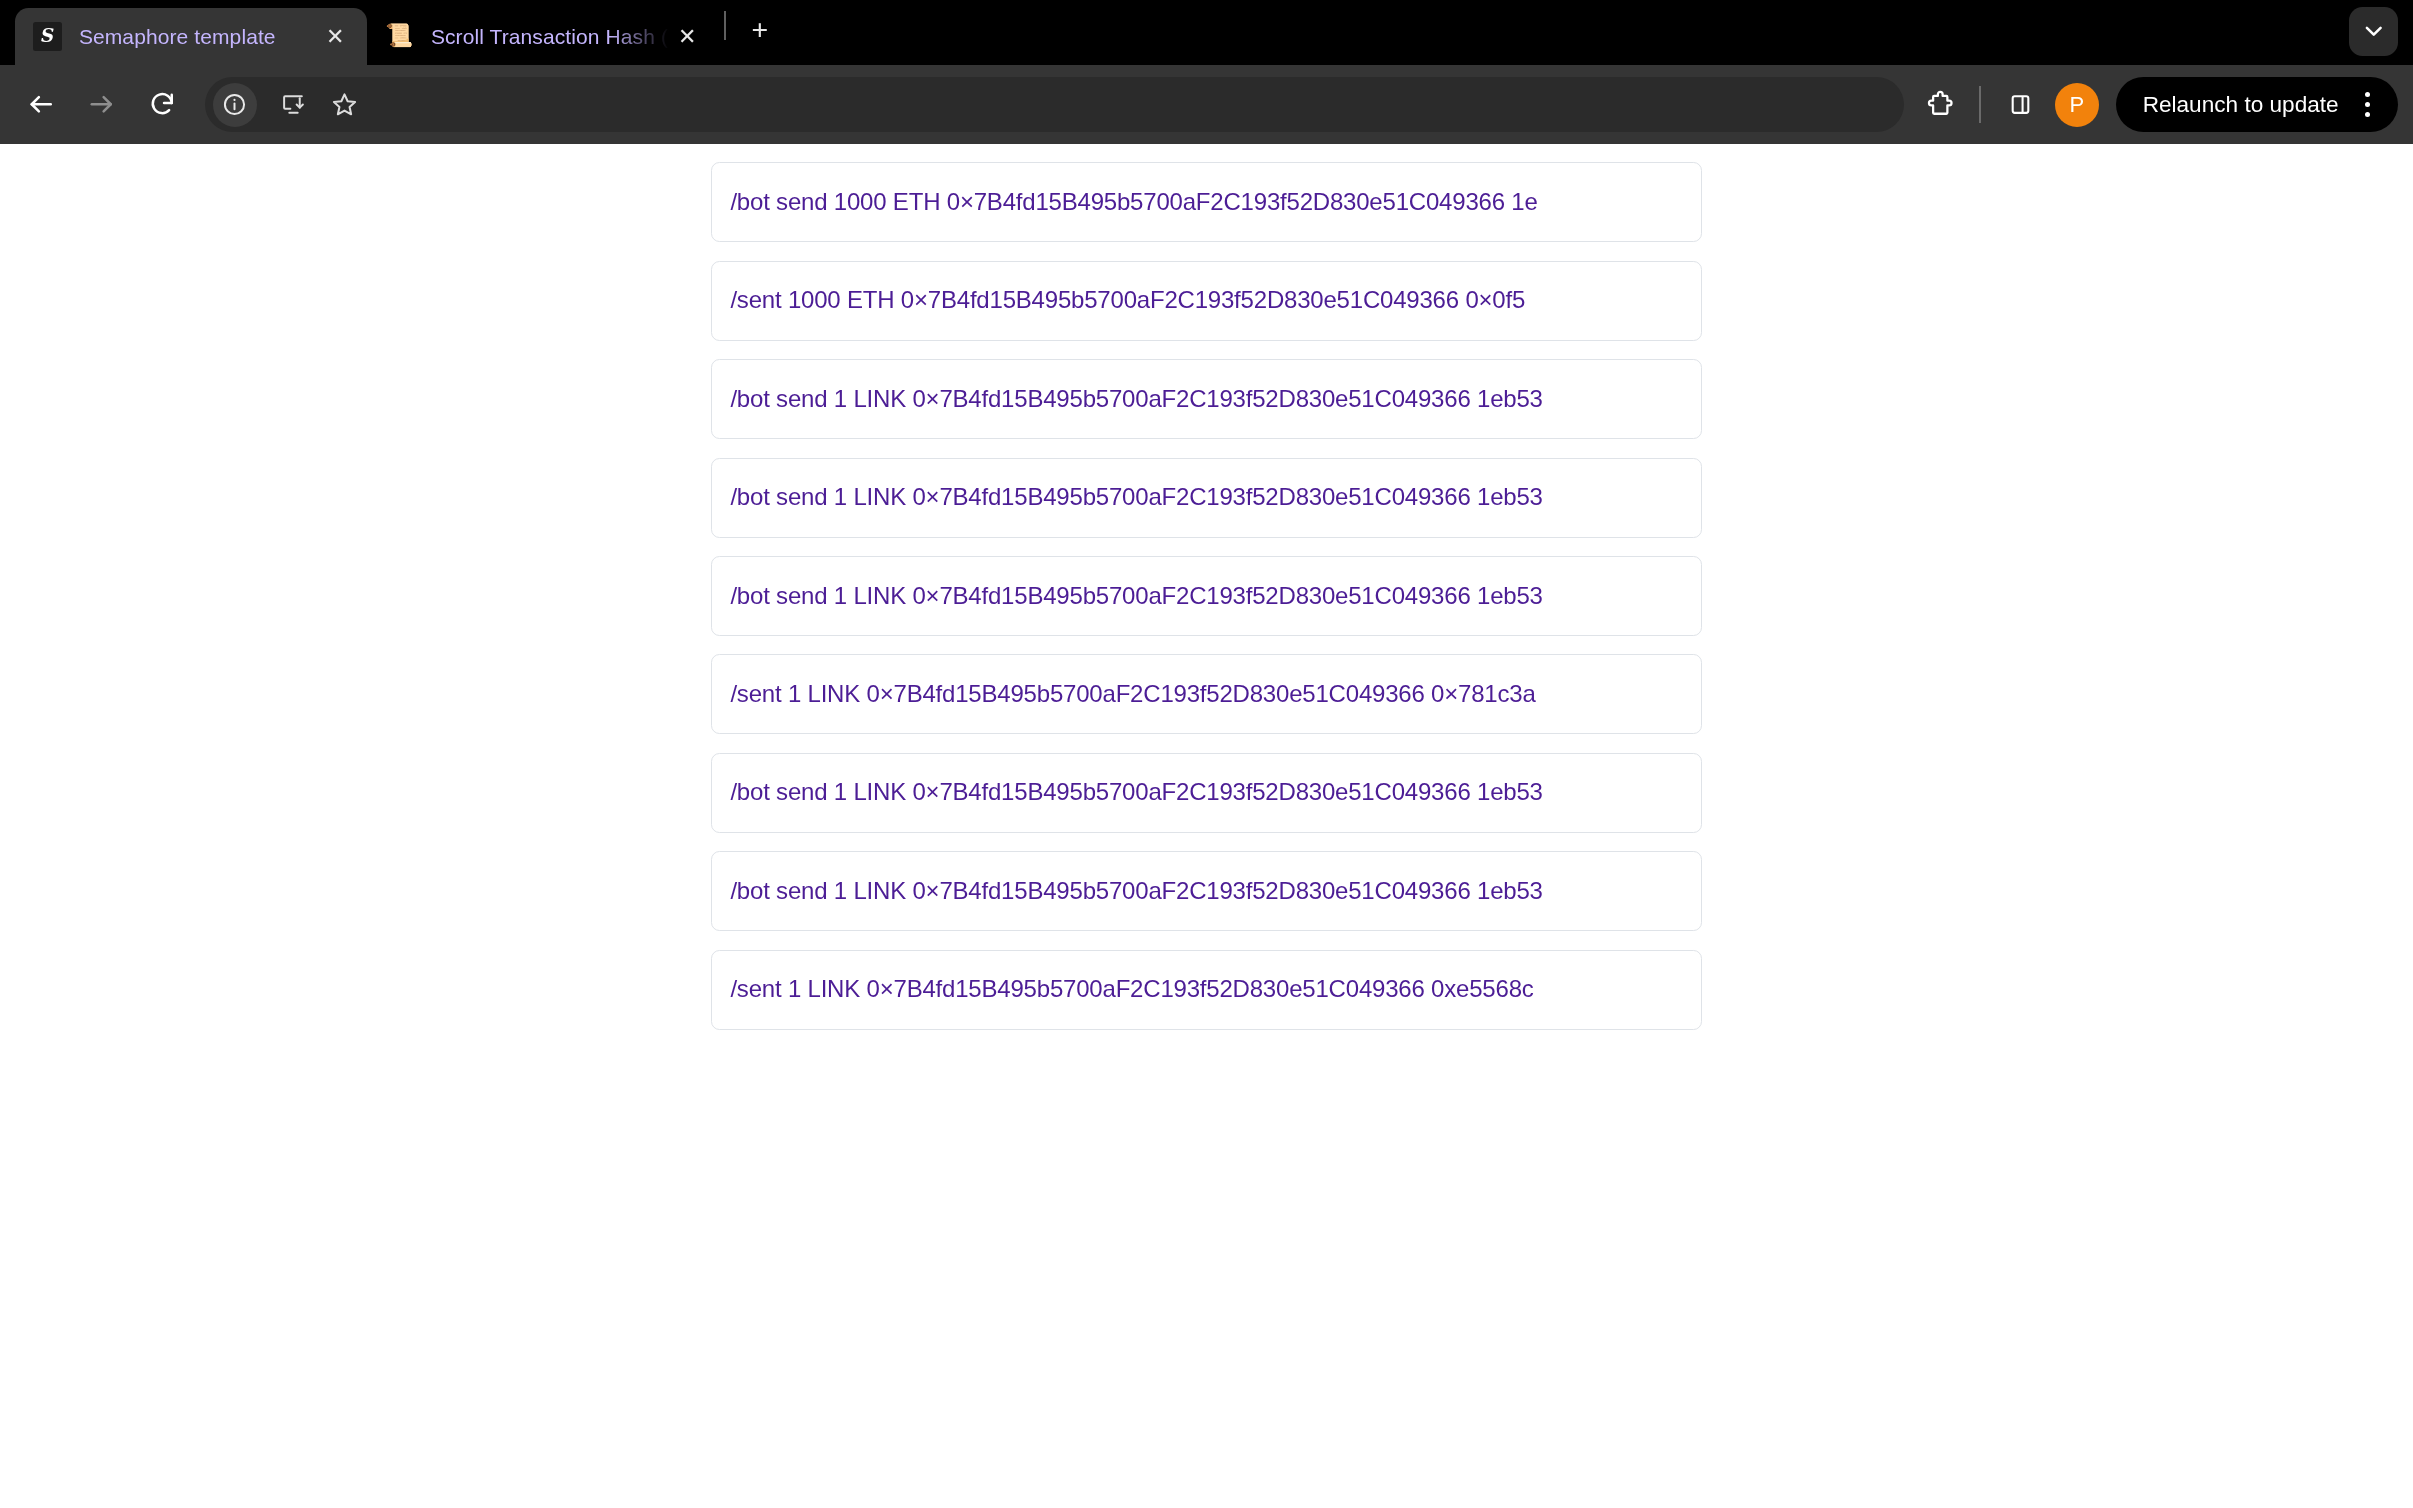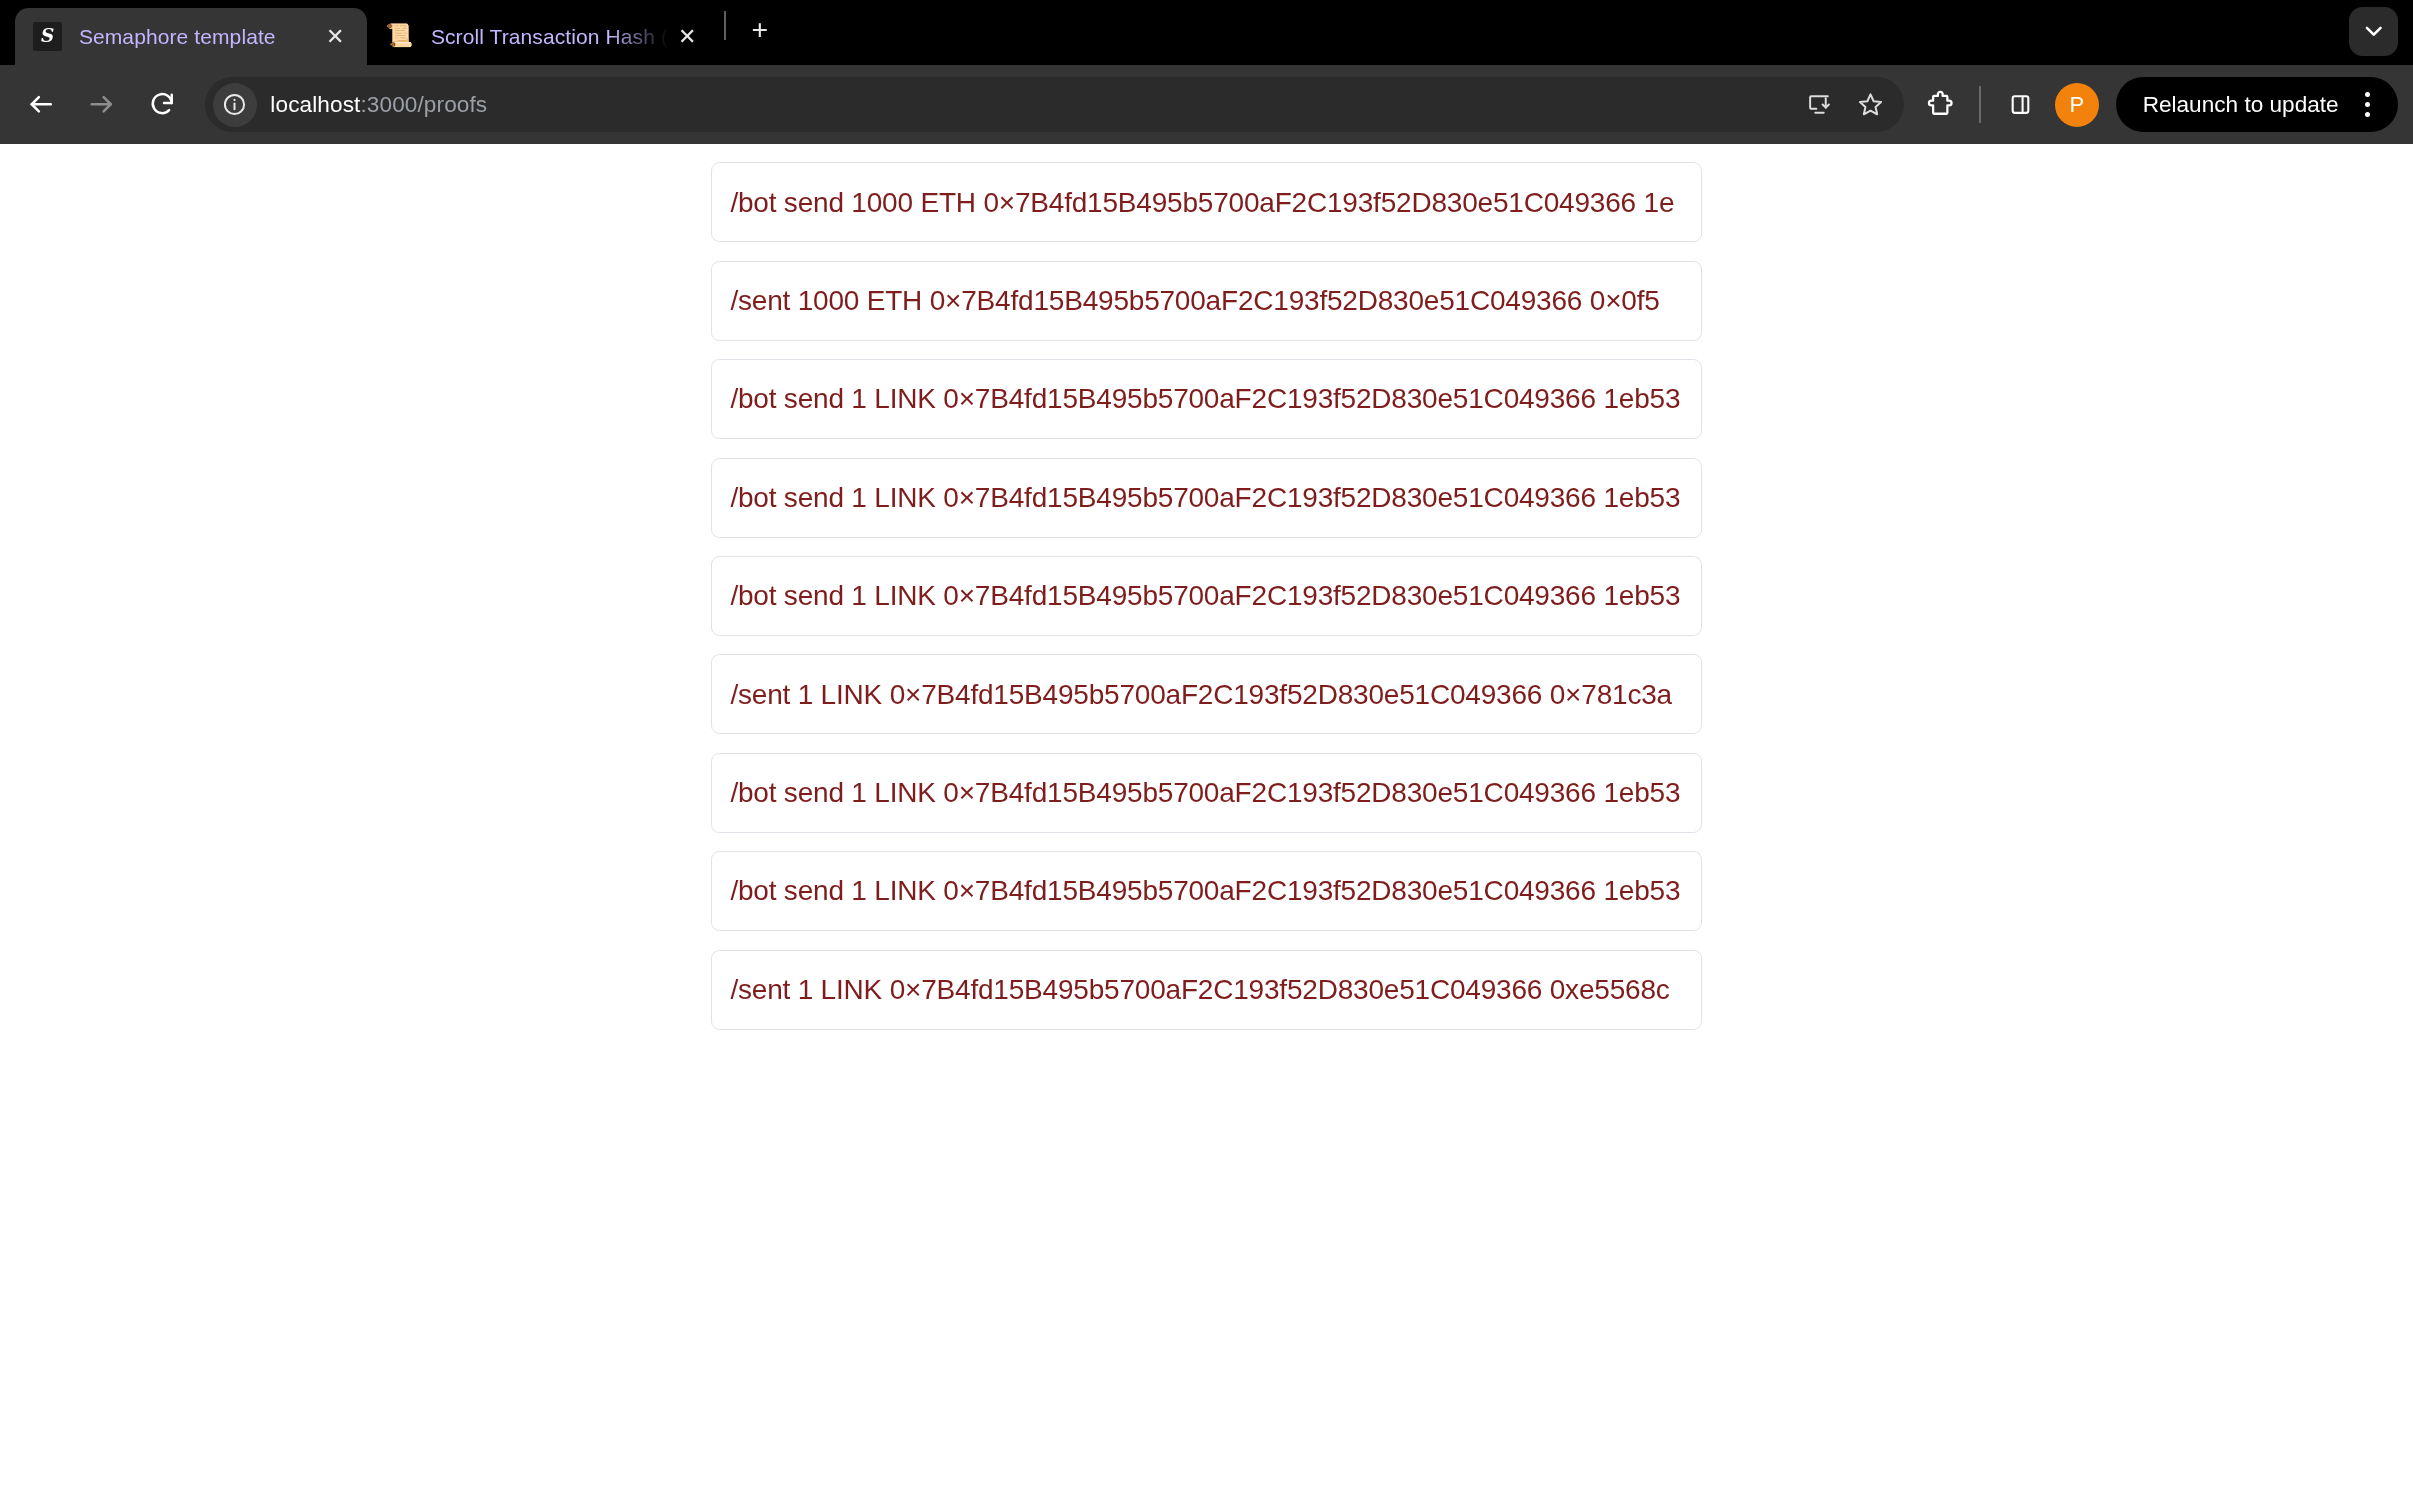--- a/index.html
+++ b/index.html
@@ -191,22 +191,22 @@
     border: 1.7px solid #dfe3e8;
     border-radius: 8.4px;
     background: #ffffff;
     display: flex;
     align-items: center;
     padding: 0 18.4px;
     overflow: hidden;
     white-space: nowrap;
   }
   .proof-text {
-    font-size: 28px;
-    color: #7f1d1d;
+    font-size: 24px;
+    color: #4c1d95;
     white-space: nowrap;
     overflow: hidden;
     letter-spacing: -0.2px;
     line-height: 1.2;
   }
 </style>
 </head>
 <body>
 
 <div class="browser">
@@ -262,21 +262,20 @@
     </div>
 
     <div class="omnibox">
       <span class="omni-info">
         <svg width="25" height="25" viewBox="0 0 24 24" fill="none" stroke="#e8e8e8" stroke-width="1.9" stroke-linecap="round">
             <circle cx="12" cy="12" r="9.2"></circle>
             <line x1="12" y1="11" x2="12" y2="16.5"></line>
             <circle cx="12" cy="7.6" r="1.05" fill="#e8e8e8" stroke="none"></circle>
           </svg>
       </span>
-      <span class="omni-url"><span class="host">localhost</span><span>:3000/proofs</span></span>
       <span class="omni-actions">
         <span class="omni-icon">
           <svg width="25" height="25" viewBox="0 0 24 24" fill="none" stroke="#dcdcdc" stroke-width="1.9" stroke-linecap="round" stroke-linejoin="round">
               <path d="M20 4H4a1 1 0 0 0-1 1v10a1 1 0 0 0 1 1h5"></path>
               <line x1="8" y1="20" x2="16" y2="20"></line>
               <polyline points="15 12 18 15 21 12"></polyline>
               <line x1="18" y1="6" x2="18" y2="15"></line>
             </svg>
         </span>
         <span class="omni-icon">

